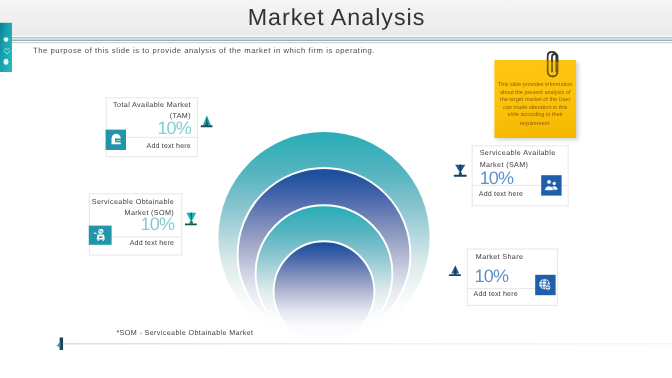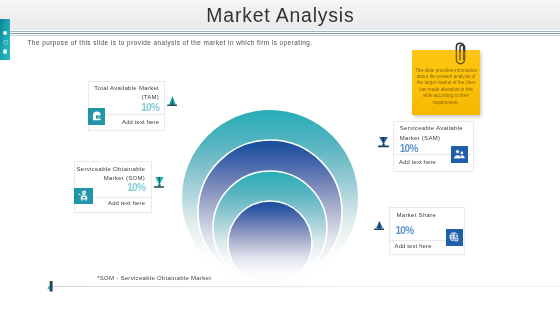--- a/index.html
+++ b/index.html
@@ -43,21 +43,21 @@
           background:linear-gradient(175deg,#fdc512 0%,#fcc30d 45%,#f6b700 100%);
           box-shadow:1.5px 2px 3.5px rgba(0,0,0,.22);}
   .sticky-text{position:absolute;left:2px;top:17.5px;width:64px;text-align:center;
                font-size:4.6px;line-height:6.4px;color:#8d6508;}
   .clip{position:absolute;left:454px;top:42px;width:13px;height:23px;}
 
   
   .box{position:absolute;background:rgba(255,255,255,.96);border:0.7px solid #e9eaec;}
   .box .hline{position:absolute;left:0;width:100%;height:0.7px;background:#e9eaec;}
   .bx-title{position:absolute;font-size:6px;color:#3c3c3c;line-height:9.2px;letter-spacing:.3px;}
-  .bx-pct{position:absolute;font-size:10px;font-weight:700;letter-spacing:-0.7px;line-height:11.7px;}
+  .bx-pct{position:absolute;font-size:15px;font-weight:400;letter-spacing:-0.7px;line-height:11.7px;}
   .bx-add{position:absolute;font-size:5.9px;color:#3c3c3c;letter-spacing:.15px;line-height:8px;}
   .iconbox{position:absolute;width:18px;height:20px;display:flex;align-items:center;
            justify-content:center;}
   .tri{position:absolute;}
 </style>
 </head>
 <body>
 
 <div class="slide">
 

